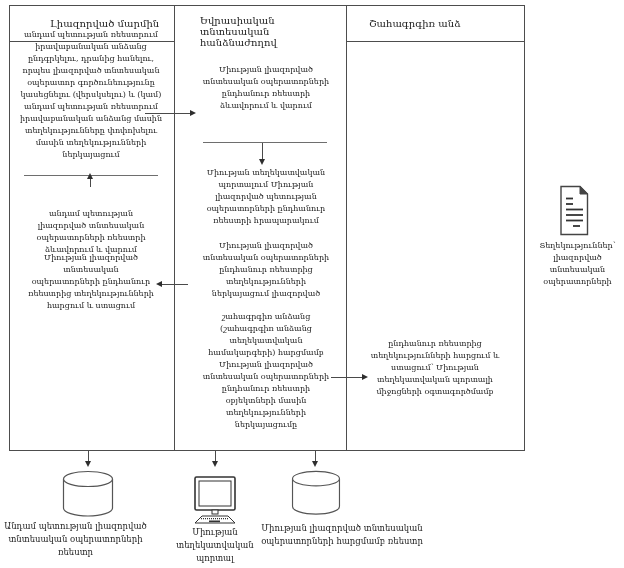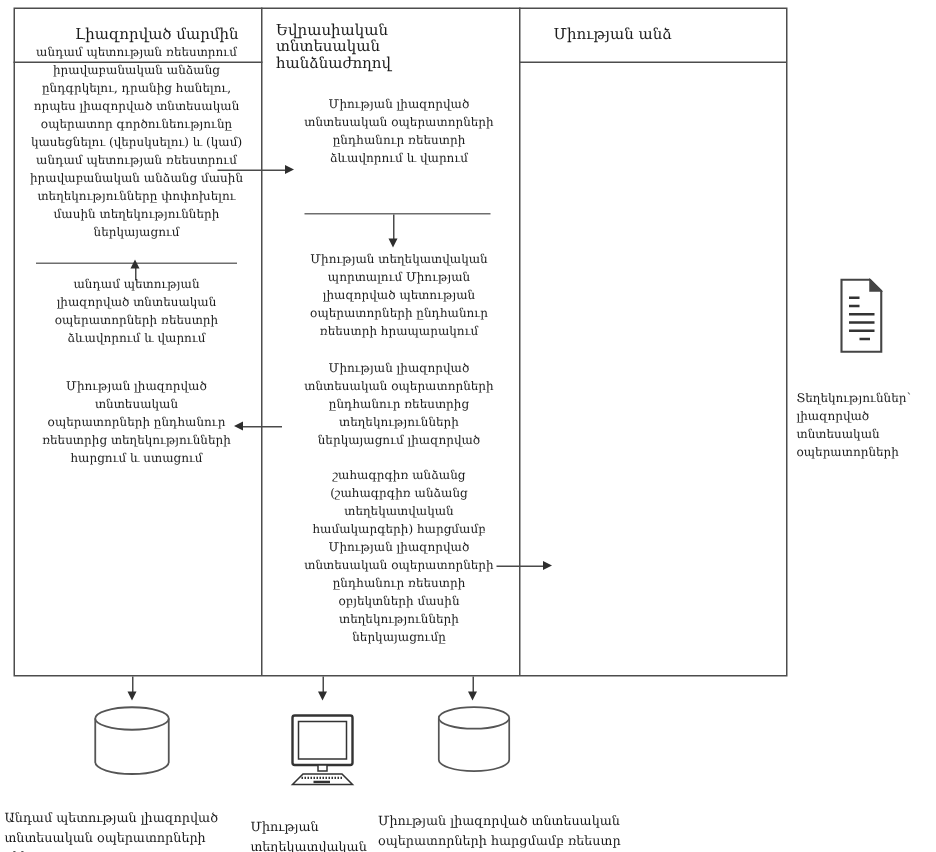--- a/index.html
+++ b/index.html
@@ -6,59 +6,60 @@
   .canvas{
     position:relative;width:624px;height:568px;background:#ffffff;overflow:hidden;
     font-family:"DejaVu Serif","DejaVu Sans",serif;color:#1c1c1c;
   }
   .frame{position:absolute;left:9px;top:5px;width:514px;height:444px;border:1px solid #4d4d4d;background:transparent;}
   .vline{position:absolute;top:5px;width:1px;height:445px;background:#4d4d4d;}
   .hsep{position:absolute;height:1px;background:#4d4d4d;}
   .thinline{position:absolute;height:1px;background:#6e6e6e;}
   .title{position:absolute;font-size:10px;line-height:11px;color:#1c1c1c;}
   .txt{position:absolute;font-size:8px;line-height:12px;text-align:center;color:#1c1c1c;}
-  .lbl{position:absolute;font-size:8.5px;line-height:13px;text-align:left;color:#1c1c1c;margin-top:20px;}
+  .lbl{position:absolute;font-size:8.5px;line-height:13px;text-align:center;color:#1c1c1c;}
   .stem-h{position:absolute;height:1px;background:#4a4a4a;}
   .stem-v{position:absolute;width:1px;background:#4a4a4a;}
   .head-r{position:absolute;width:0;height:0;border-top:3px solid transparent;border-bottom:3px solid transparent;border-left:6px solid #2e2e2e;}
   .head-l{position:absolute;width:0;height:0;border-top:3px solid transparent;border-bottom:3px solid transparent;border-right:6px solid #2e2e2e;}
   .head-d{position:absolute;width:0;height:0;border-left:3px solid transparent;border-right:3px solid transparent;border-top:6px solid #2e2e2e;}
   .head-u{position:absolute;width:0;height:0;border-left:3px solid transparent;border-right:3px solid transparent;border-bottom:6px solid #2e2e2e;}
   .ico{position:absolute;}
 </style>
 </head>
 <body>
 
 <div class="canvas">
 
   <div class="frame"></div>
   <div class="vline" style="left:174px"></div>
   <div class="vline" style="left:346px"></div>
   <div class="hsep" style="left:9px;top:41px;width:166px"></div>
   <div class="hsep" style="left:346px;top:41px;width:178px"></div>
 
   <div class="title" style="left:50px;top:18px;width:118px">Լիազորված մարմին</div>
-  <div class="title" style="left:184px;top:15px;width:118px">Եվրասիական տնտեսական հանձնաժողով</div>
-  <div class="title" style="left:369px;top:18px;width:130px">Միության անձ</div>
+  <div class="title" style="left:200px;top:15px;width:118px">Եվրասիական տնտեսական հանձնաժողով</div>
+  <div class="title" style="left:369px;top:18px;width:130px">Շահագրգիռ անձ</div>
 
   <div class="txt" style="left:16px;top:29px;width:150px">անդամ պետության ռեեստրում իրավաբանական անձանց ընդգրկելու, դրանից հանելու, որպես լիազորված տնտեսական օպերատոր գործունեությունը կասեցնելու (վերսկսելու) և (կամ) անդամ պետության ռեեստրում իրավաբանական անձանց մասին տեղեկությունները փոփոխելու մասին տեղեկությունների ներկայացում</div>
   <div class="thinline" style="left:24px;top:175px;width:134px"></div>
   <div class="stem-v" style="left:90px;top:178px;height:9px"></div>
   <div class="head-u" style="left:87px;top:173px"></div>
-  <div class="txt" style="left:28px;top:184px;width:126px">անդամ պետության լիազորված տնտեսական օպերատորների ռեեստրի ձևավորում և վարում</div>
+  <div class="txt" style="left:28px;top:208px;width:126px">անդամ պետության լիազորված տնտեսական օպերատորների ռեեստրի ձևավորում և վարում</div>
   <div class="txt" style="left:28px;top:252px;width:126px">Միության լիազորված տնտեսական օպերատորների ընդհանուր ռեեստրից տեղեկությունների հարցում և ստացում</div>
 
   <div class="txt" style="left:197px;top:64px;width:138px">Միության լիազորված տնտեսական օպերատորների ընդհանուր ռեեստրի ձևավորում և վարում</div>
   <div class="thinline" style="left:203px;top:142px;width:124px"></div>
   <div class="stem-v" style="left:262px;top:143px;height:17px"></div>
   <div class="head-d" style="left:259px;top:159px"></div>
   <div class="txt" style="left:197px;top:167px;width:138px">Միության տեղեկատվական պորտալում Միության լիազորված պետության օպերատորների ընդհանուր ռեեստրի հրապարակում</div>
   <div class="txt" style="left:197px;top:240px;width:138px">Միության լիազորված տնտեսական օպերատորների ընդհանուր ռեեստրից տեղեկությունների ներկայացում լիազորված</div>
   <div class="txt" style="left:197px;top:311px;width:138px">շահագրգիռ անձանց (շահագրգիռ անձանց տեղեկատվական համակարգերի) հարցմամբ Միության լիազորված տնտեսական օպերատորների ընդհանուր ռեեստրի օբյեկտների մասին տեղեկությունների ներկայացումը</div>
 
+  <div class="txt" style="left:358px;top:338px;width:154px">ընդհանուր ռեեստրից տեղեկությունների հարցում և ստացում՝ Միության տեղեկատվական պորտալի միջոցների օգտագործմամբ</div>
 
   <div class="stem-h" style="left:145px;top:113px;width:45px"></div>
   <div class="head-r" style="left:190px;top:110px"></div>
 
   <div class="head-l" style="left:156px;top:281px"></div>
   <div class="stem-h" style="left:162px;top:284px;width:26px"></div>
 
   <div class="stem-h" style="left:331px;top:377px;width:31px"></div>
   <div class="head-r" style="left:362px;top:374px"></div>
 

